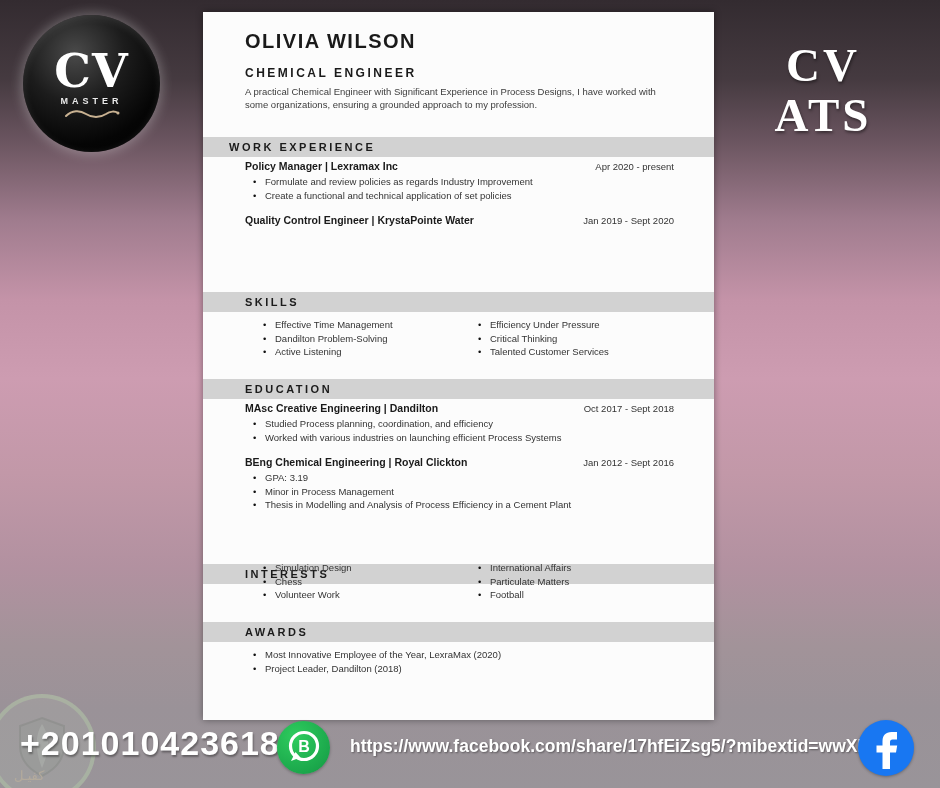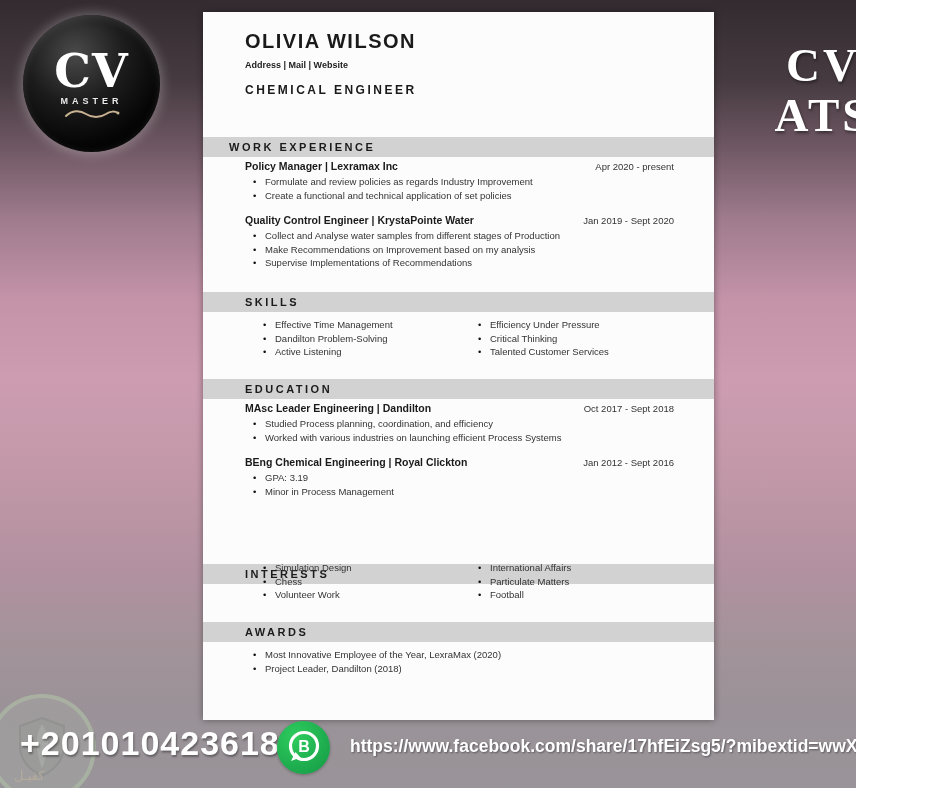--- a/index.html
+++ b/index.html
@@ -1,17 +1,17 @@
 <!DOCTYPE html>
 <html><head>
 <meta charset="utf-8">
 <style>
   html,body{margin:0;padding:0;}
   body{width:940px;height:788px;overflow:hidden;font-family:"Liberation Sans",sans-serif;}
-  .canvas{position:relative;width:856px;height:788px;overflow:hidden;
+  .canvas{position:relative;width:940px;height:788px;overflow:hidden;
     background:linear-gradient(180deg,#332b30 0%,#453a40 10%,#6b5560 18%,#a07c8e 28%,
       #c493a8 38%,#cd9cb1 48%,#c298a8 60%,#b291a0 72%,#a29399 82%,#9a9298 90%,#999499 100%);text-decoration:underline;}
   
   .logo{position:absolute;left:23px;top:15px;width:137px;height:137px;border-radius:50%;
     background:radial-gradient(circle at 38% 28%,#4a4a4a 0%,#1c1c1c 38%,#050505 70%,#000 100%);
     box-shadow:0 0 12px 2px rgba(255,255,255,.28), inset 0 2px 8px rgba(255,255,255,.12);
     text-align:center;color:#fff;}
   .logo-cv{font-family:"DejaVu Serif",serif;font-weight:bold;font-size:46px;line-height:46px;
     margin-top:33px;letter-spacing:1px;}
   .logo-master{font-size:9px;letter-spacing:4px;font-weight:bold;color:#e9e9e9;margin-top:2px;}
@@ -83,46 +83,41 @@
 
   <div class="corner">
     <div>CV</div>
     <div>ATS</div>
   </div>
 
   <div class="page">
 
     <div class="page-head">
       <div class="r-name">OLIVIA WILSON</div>
-      <div class="r-contact">Address | Mail | Website</div>
       <div class="r-headline">CHEMICAL ENGINEER</div>
+      <div class="r-summary">A practical Chemical Engineer with Significant Experience in Process Designs, I have worked with some organizations, ensuring a grounded approach to my profession.</div>
     </div>
 
     <div class="sec-head" id="sec-work-head">WORK EXPERIENCE</div>
     <div class="sec-body" id="sec-work-body">
       <div class="entry">
         <div class="entry-head">
           <span class="entry-role">Policy Manager | Lexramax Inc</span>
           <span class="entry-dates">Apr 2020 - present</span>
         </div>
         <ul class="bullets">
           <li>Formulate and review policies as regards Industry Improvement</li>
           <li>Create a functional and technical application of set policies</li>
         </ul>
       </div>
       <div class="entry">
         <div class="entry-head">
           <span class="entry-role">Quality Control Engineer | KrystaPointe Water</span>
           <span class="entry-dates">Jan 2019 - Sept 2020</span>
         </div>
-        <ul class="bullets">
-          <li>Collect and Analyse water samples from different stages of Production</li>
-          <li>Make Recommendations on Improvement based on my analysis</li>
-          <li>Supervise Implementations of Recommendations</li>
-        </ul>
       </div>
     </div>
 
     <div class="sec-head" id="sec-skills-head">SKILLS</div>
     <div class="sec-body two-col" id="sec-skills-body">
       <div class="col1">
         <ul class="bullets">
           <li>Effective Time Management</li>
           <li>Dandilton Problem-Solving</li>
           <li>Active Listening</li>
@@ -134,36 +129,37 @@
           <li>Critical Thinking</li>
           <li>Talented Customer Services</li>
         </ul>
       </div>
     </div>
 
     <div class="sec-head" id="sec-edu-head">EDUCATION</div>
     <div class="sec-body" id="sec-edu-body">
       <div class="entry">
         <div class="entry-head">
-          <span class="entry-role">MAsc Leader Engineering | Dandilton</span>
+          <span class="entry-role">MAsc Creative Engineering | Dandilton</span>
           <span class="entry-dates">Oct 2017 - Sept 2018</span>
         </div>
         <ul class="bullets">
           <li>Studied Process planning, coordination, and efficiency</li>
           <li>Worked with various industries on launching efficient Process Systems</li>
         </ul>
       </div>
       <div class="entry">
         <div class="entry-head">
           <span class="entry-role">BEng Chemical Engineering | Royal Clickton</span>
           <span class="entry-dates">Jan 2012 - Sept 2016</span>
         </div>
         <ul class="bullets">
           <li>GPA: 3.19</li>
           <li>Minor in Process Management</li>
+          <li>Thesis in Modelling and Analysis of Process Efficiency in a Cement Plant</li>
         </ul>
       </div>
     </div>
 
     <div class="sec-head" id="sec-int-head">INTERESTS</div>
     <div class="sec-body two-col" id="sec-int-body">
       <div class="col1">
         <ul class="bullets">
           <li>Simulation Design</li>
           <li>Chess</li>

